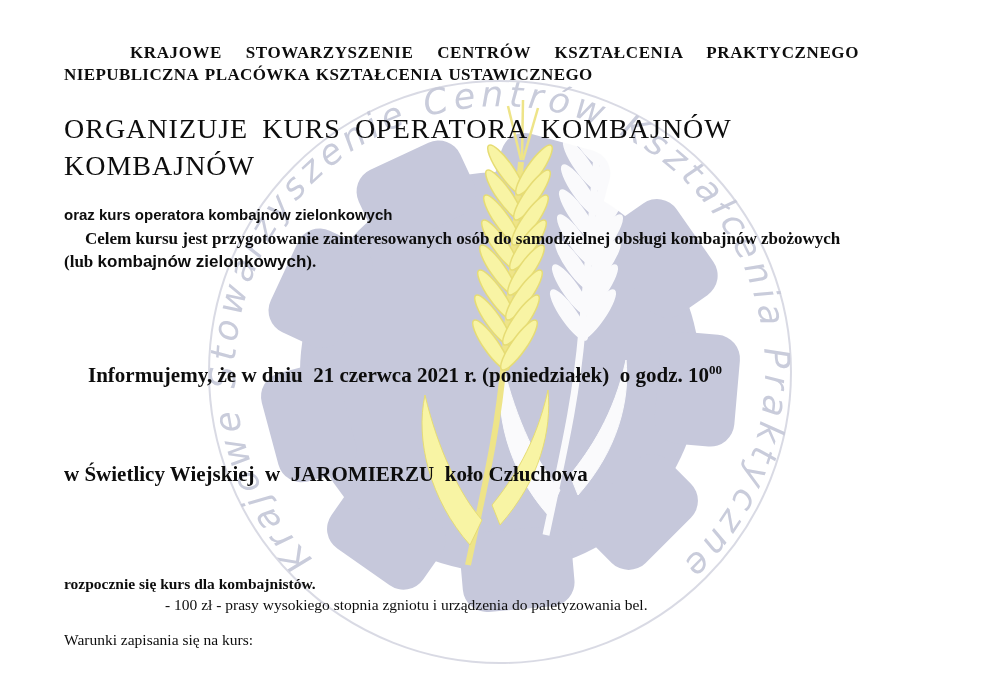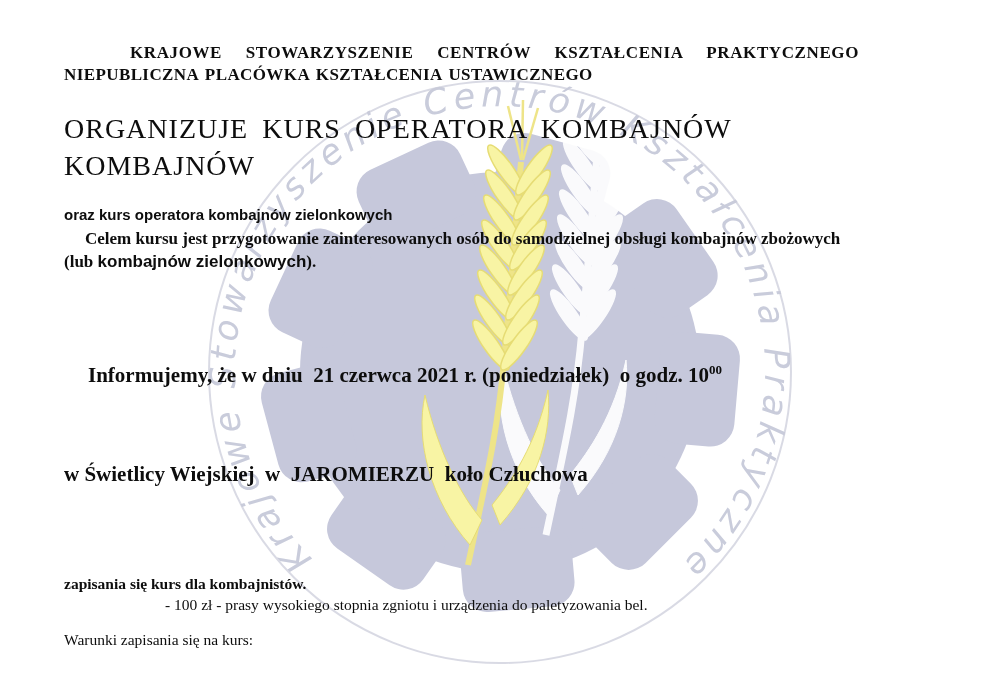--- a/index.html
+++ b/index.html
@@ -150,21 +150,21 @@
       <div class="l1">Celem kursu jest przygotowanie zainteresowanych osób do samodzielnej obsługi kombajnów zbożowych</div>
       <div><span>(lub </span><span class="sans-seg">kombajnów zielonkowych</span><span>).</span></div>
     </div>
 
     <div class="announce">
       <div class="l1"><span>Informujemy, że w dniu  21 czerwca 2021 r. (poniedziałek)  o godz. 10</span><sup>00</sup></div>
       <div>w Świetlicy Wiejskiej  w  JAROMIERZU  koło Człuchowa</div>
     </div>
 
     <div class="body-block">
-      <div class="start-line">zapisania się kurs dla kombajnistów.</div>
+      <div class="start-line">rozpocznie się kurs dla kombajnistów.</div>
       <div class="price">- 100 zł - prasy wysokiego stopnia zgniotu i urządzenia do paletyzowania bel.</div>
     </div>
 
     <div class="body-block conditions">
       <div>Warunki zapisania się na kurs:</div>
 
     </div>
 
   </div>
 </div>

